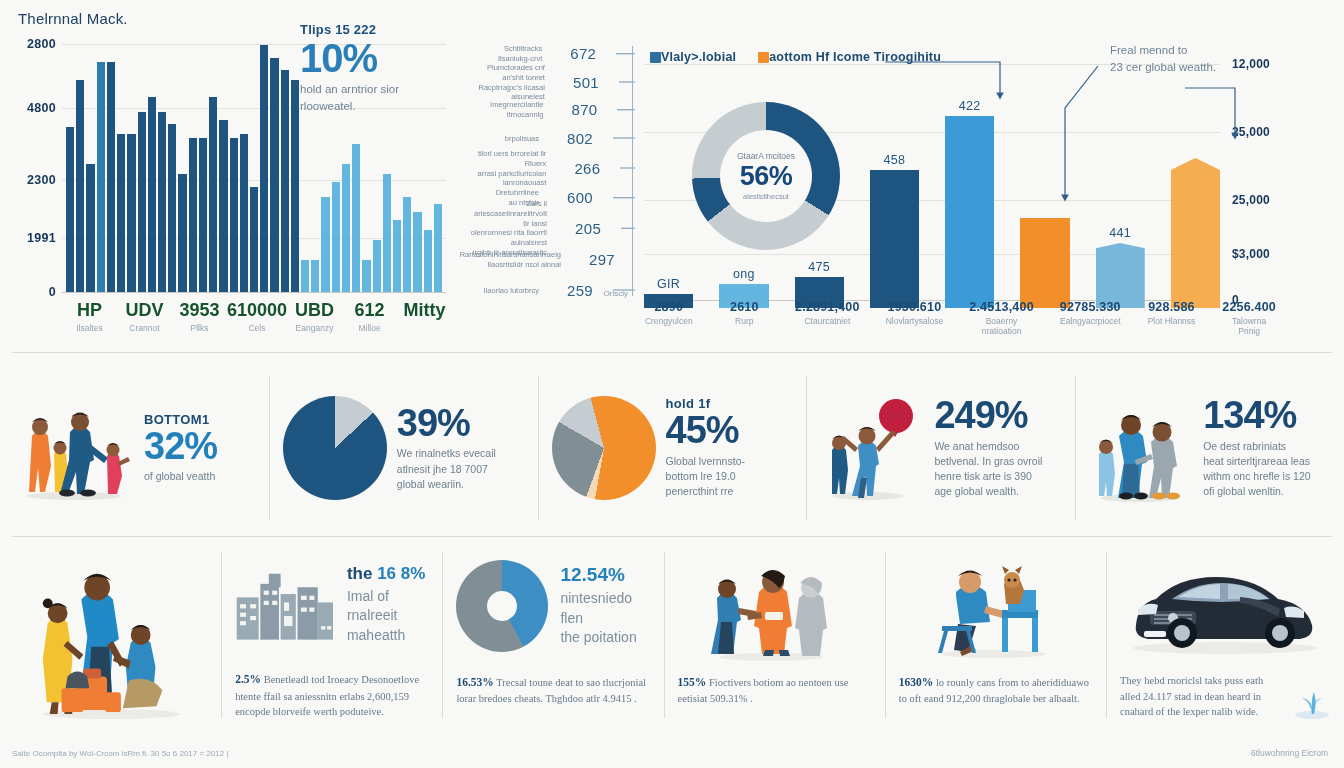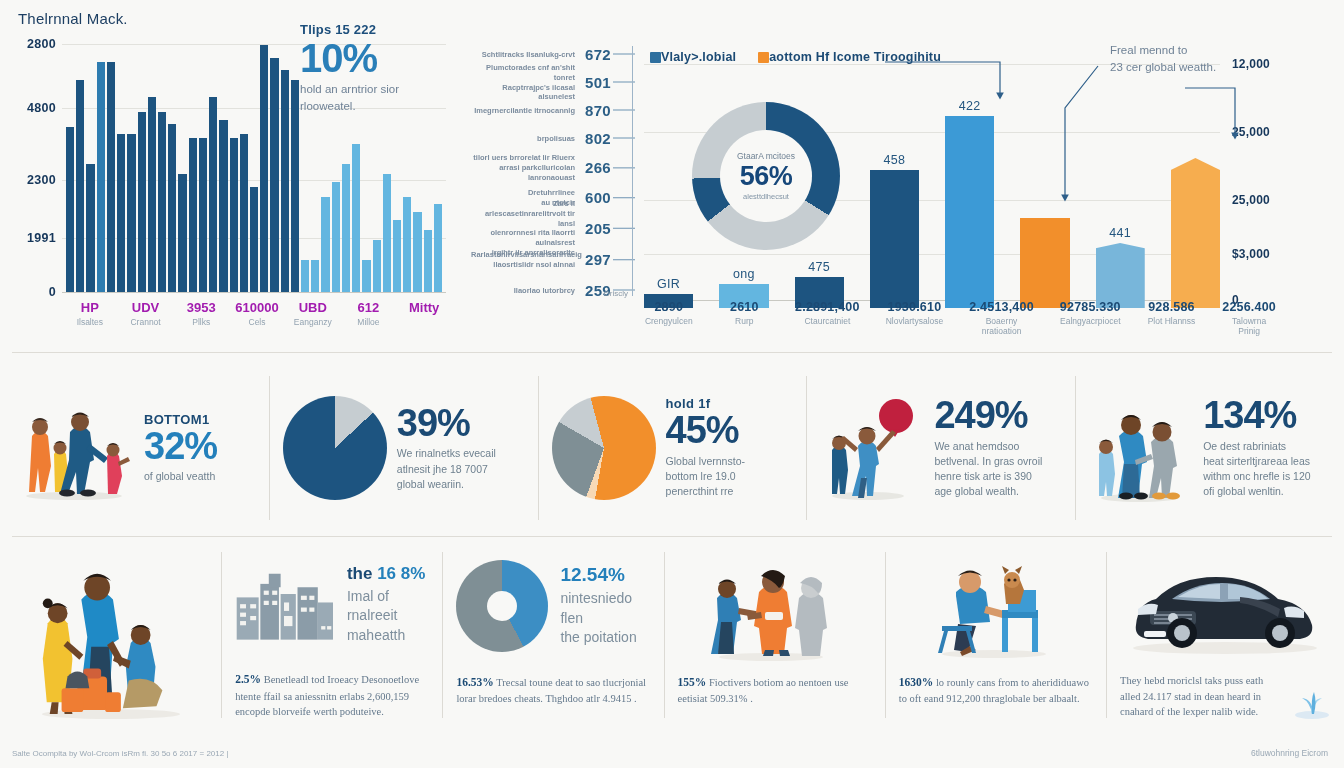--- a/index.html
+++ b/index.html
@@ -33,21 +33,21 @@
 
   
   .callout-a { position: absolute; left: 300px; top: 22px; width: 150px; }
   .callout-kicker { font-size: 13px; font-weight: bold; color: #1d4f7c; letter-spacing: .2px; }
   .callout-big { font-size: 40px; font-weight: bold; color: #2a7fb8; line-height: 1.05; letter-spacing: -1px; }
   .callout-sub { font-size: 11.5px; color: #6f8296; line-height: 1.45; margin-top: 2px; }
 
   
   .midlist { position: absolute; left: 470px; top: 42px; width: 165px; height: 258px; }
   .midrow { position: absolute; right: 0; display: flex; align-items: center;
-            justify-content: flex-end; gap: 2px; width: 165px; transform: translateY(-50%); font-weight: bold; }
+            justify-content: flex-end; gap: 20px; width: 165px; transform: translateY(-50%); }
   .midrow .mtext { font-size: 7.5px; color: #7b8c9e; text-align: right; line-height: 1.3; max-width: 104px; }
   .midrow .mval { font-size: 15px; color: #2c5f86; letter-spacing: .3px; min-width: 34px; text-align: right; }
   .midrow .mtick { width: 22px; height: 1px; background: #6d93b2; }
   .midlist-base { position: absolute; right: 0; bottom: 2px; display: flex; align-items: center; gap: 7px; }
   .midlist-base .mtext { font-size: 8px; color: #8b9aa8; }
   .vline-mid { position: absolute; left: 632px; top: 46px; width: 1px; height: 250px; background: #9db4c8; }
 
   
   .chart2 { position: absolute; left: 636px; top: 40px; width: 648px; height: 268px; }
   .legend { position: absolute; left: 14px; top: 10px; display: flex; gap: 22px; align-items: center; }
@@ -85,21 +85,21 @@
 
   
   .c2-xlabels { position: absolute; left: 636px; top: 300px; right: 60px; display: flex; gap: 26px; padding: 0 8px; }
   .c2-xl { flex: 1 1 0; text-align: center; }
   .c2-xl .xv { font-size: 12.5px; font-weight: bold; color: #1b4a74; letter-spacing: .2px; white-space: nowrap; }
   .c2-xl .xs { font-size: 8.5px; color: #8fa0af; margin-top: 2px; }
 
   
   .c1-xlabels { position: absolute; left: 62px; top: 300px; width: 390px; display: flex; }
   .c1-xl { flex: 1 1 0; text-align: center; }
-  .c1-xl .xv { font-size: 13px; font-weight: bold; color: #a21caf; }
+  .c1-xl .xv { font-size: 18px; font-weight: bold; color: #14532d; }
   .c1-xl .xs { font-size: 8.5px; color: #93a3b1; margin-top: 2px; }
 
   .hr { position: absolute; left: 12px; right: 12px; height: 1px; background: #dedcd6; }
 
   
   .mid-section { position: absolute; left: 0; top: 362px; width: 1344px; height: 172px; display: flex; }
   .mid-cell { flex: 1 1 0; display: flex; align-items: center; gap: 10px; padding: 0 14px; position: relative; }
   .mid-cell + .mid-cell::before {
     content: ""; position: absolute; left: 0; top: 14px; bottom: 14px; width: 1px; background: #dcdad4;
   }

